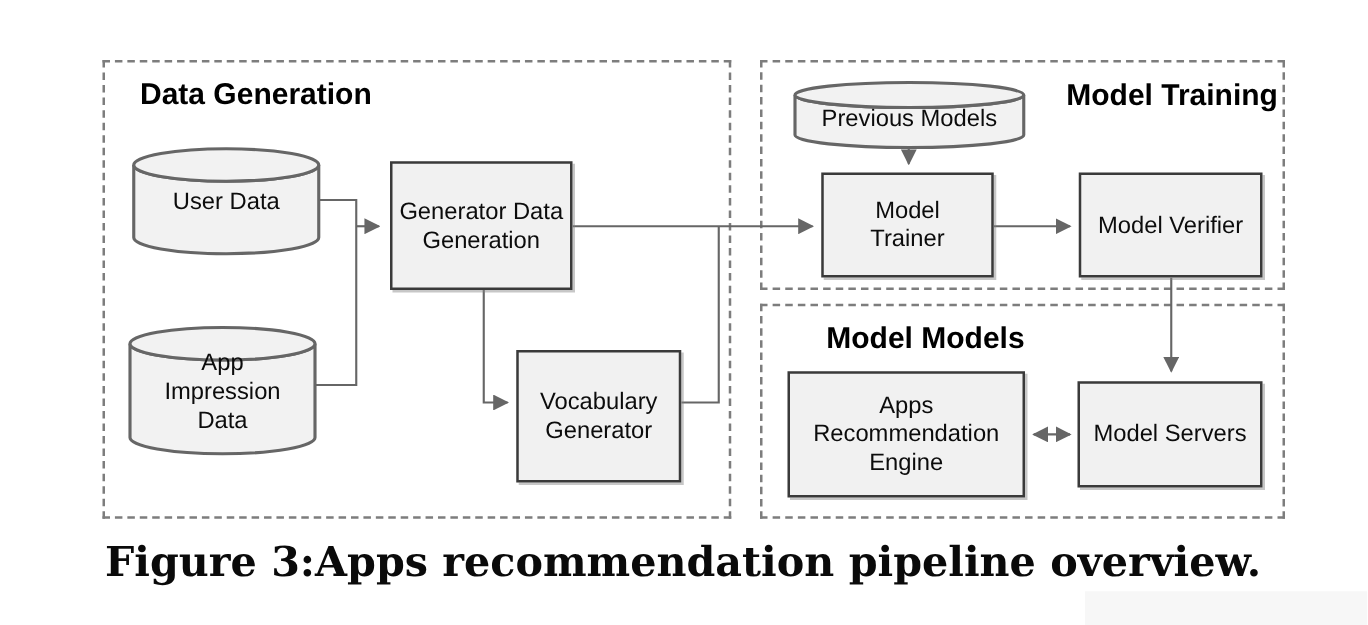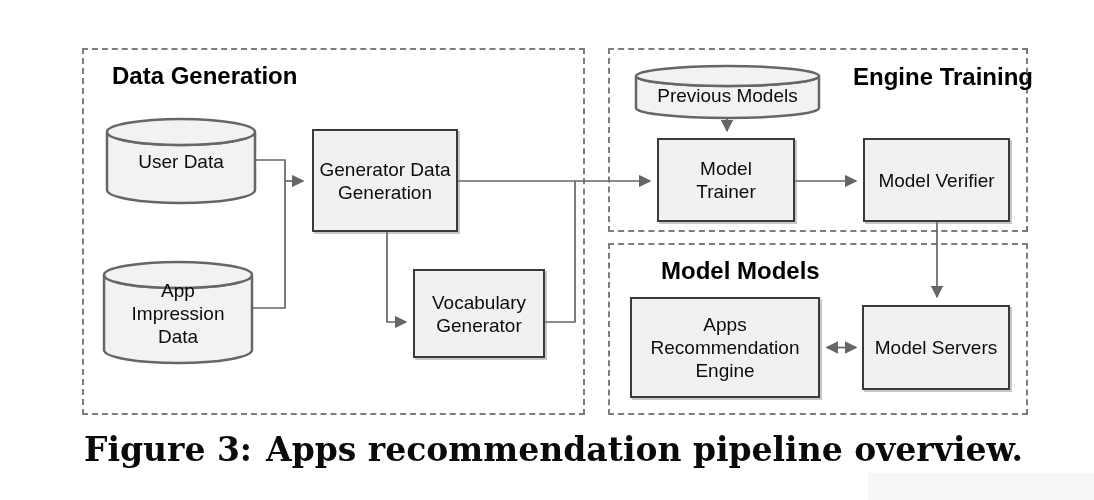--- a/index.html
+++ b/index.html
@@ -47,37 +47,37 @@
   }
   #caption{
     position:absolute;
     left:84px;top:430px;
     font-family:"DejaVu Serif","Liberation Serif",serif;
     font-weight:bold;
     font-size:33px;
     color:#0a0a0a;
     white-space:nowrap;
   }
-  #caption .cap-label{margin-right:14px;}
+  #caption .cap-label{}
   #artifact-band{
     position:absolute;left:868px;top:473px;width:226px;height:27px;
     background:#f7f7f7;
   }
 </style>
 </head>
 <body>
 
 <div id="canvas">
 
   <div class="group" style="left:82px;top:48px;width:503px;height:367px;">
     <div class="group-title" style="left:28px;top:12px;">Data Generation</div>
   </div>
 
   <div class="group" style="left:608px;top:48px;width:420px;height:184px;">
-    <div class="group-title" style="left:243px;top:13px;">Engine Training</div>
+    <div class="group-title" style="left:243px;top:13px;">Model Training</div>
   </div>
 
   <div class="group" style="left:608px;top:243px;width:420px;height:172px;">
     <div class="group-title" style="left:51px;top:12px;">Model Models</div>
   </div>
 
   <svg id="connectors" viewBox="0 0 1094 500" xmlns="http://www.w3.org/2000/svg">
     <defs>
       <marker id="arr" viewBox="0 0 10 10" refX="9" refY="5" markerWidth="7.5" markerHeight="7.5" orient="auto-start-reverse">
         <path d="M0,0 L10,5 L0,10 z" fill="#666666"></path>
@@ -106,21 +106,21 @@
       <path d="M727,118 V131" marker-end="url(#arr)"></path>
       <path d="M795,181 H856" marker-end="url(#arr)"></path>
       <path d="M937,222 V297" marker-end="url(#arr)"></path>
       <path d="M827,347.5 H856" marker-start="url(#arr)" marker-end="url(#arr)"></path>
     </g>
   </svg>
 
   <div class="node" style="left:312px;top:129px;width:146px;height:103px;">Generator Data
 Generation</div>
 
-  <div class="node" style="left:413px;top:269px;width:132px;height:89px;">Vocabulary
+  <div class="node" style="left:413px;top:280px;width:132px;height:106px;">Vocabulary
 Generator</div>
 
   <div class="node" style="left:657px;top:138px;width:138px;height:84px;">Model
 Trainer</div>
 
   <div class="node" style="left:863px;top:138px;width:147px;height:84px;">Model Verifier</div>
 
   <div class="node" style="left:630px;top:297px;width:190px;height:101px;">Apps
 Recommendation
 Engine</div>

